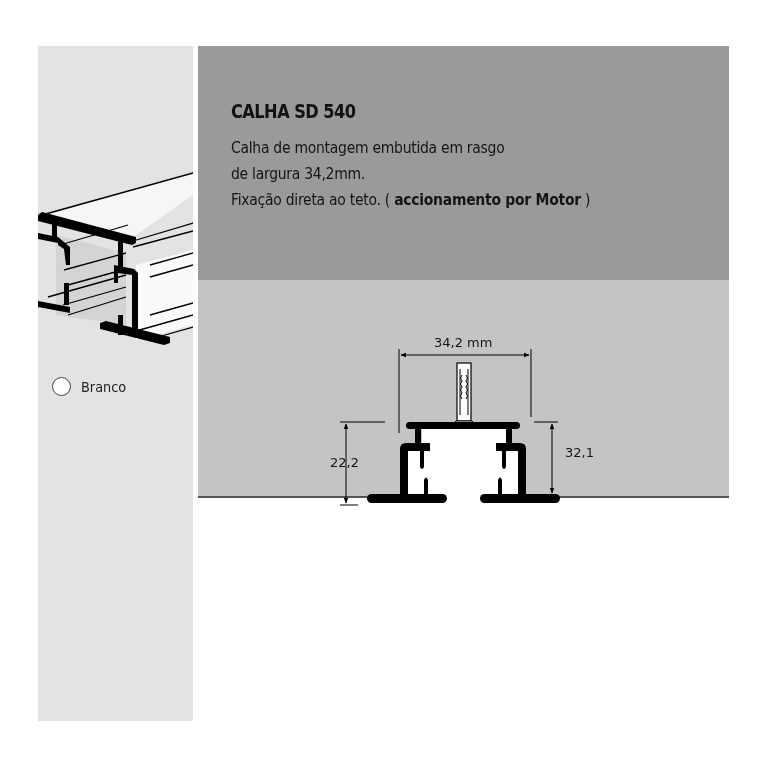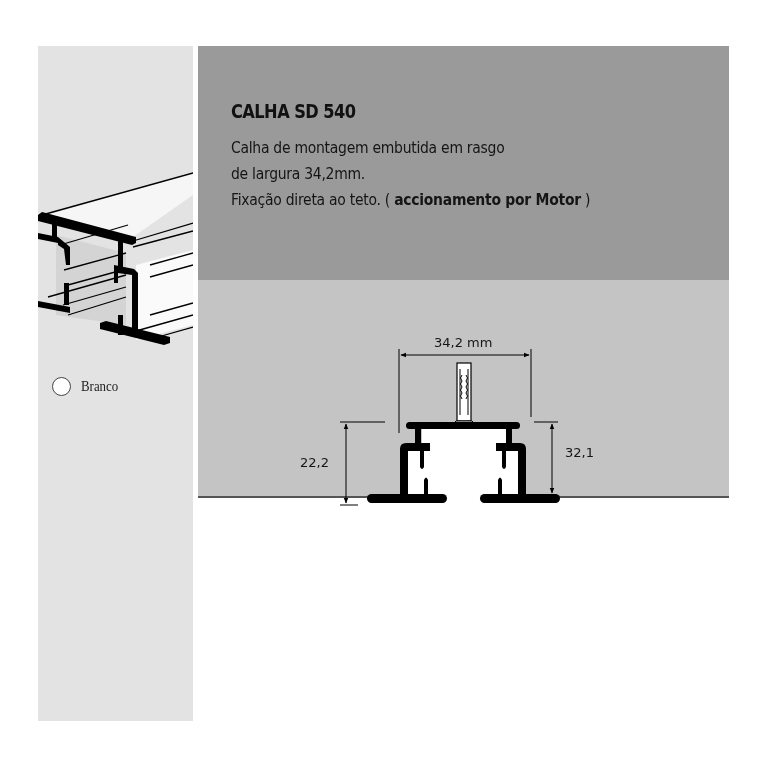--- a/index.html
+++ b/index.html
@@ -29,21 +29,20 @@
   .desc {
     position:absolute; left:231px; top:135px; margin:0; width:480px;
     font-size:15.5px; line-height:26px; color:#151515;
     transform:scaleX(0.9); transform-origin:left; letter-spacing:-0.3px;
   }
   .desc .line { display:block; white-space:nowrap; }
   .desc b { font-weight:bold; }
   .swatch {
     position:absolute; left:52px; top:377px; display:flex; align-items:center; gap:10px;
     cursor:pointer;
-    font-family:Liberation Serif, serif;
   }
   .swatch-circle {
     width:17px; height:17px; border-radius:50%; background:#ffffff; border:1px solid #444;
   }
   .swatch-label { font-size:14px; color:#222; transform:scaleX(0.92); transform-origin:left; }
   .dim-text {
     position:absolute; font-size:13px; color:#151515;
   }
   svg { position:absolute; }
 </style>
@@ -149,14 +148,14 @@
     <path d="M100,124 q0,-6 6,-6 h24 v8 h-6 v16 q-2,4 -4,0 v-16 h-12 v46 h-8 z"></path>
     <path d="M226,124 q0,-6 -6,-6 h-24 v8 h6 v16 q2,4 4,0 v-16 h12 v46 h8 z"></path>
     <rect x="67" y="169" width="80" height="9" rx="4.5"></rect>
     <rect x="180" y="169" width="80" height="9" rx="4.5"></rect>
     <path d="M124,169 v-14 q2,-5 4,0 v14 z"></path>
     <path d="M198,169 v-14 q2,-5 4,0 v14 z"></path>
   </g>
 </svg>
 
 <span class="dim-text" style="left:434px;top:335px;">34,2 mm</span>
-<span class="dim-text" style="left:300px;top:455px;">22,2</span>
+<span class="dim-text" style="left:330px;top:455px;">22,2</span>
 <span class="dim-text" style="left:565px;top:445px;">32,1</span>
 
 </body></html>

